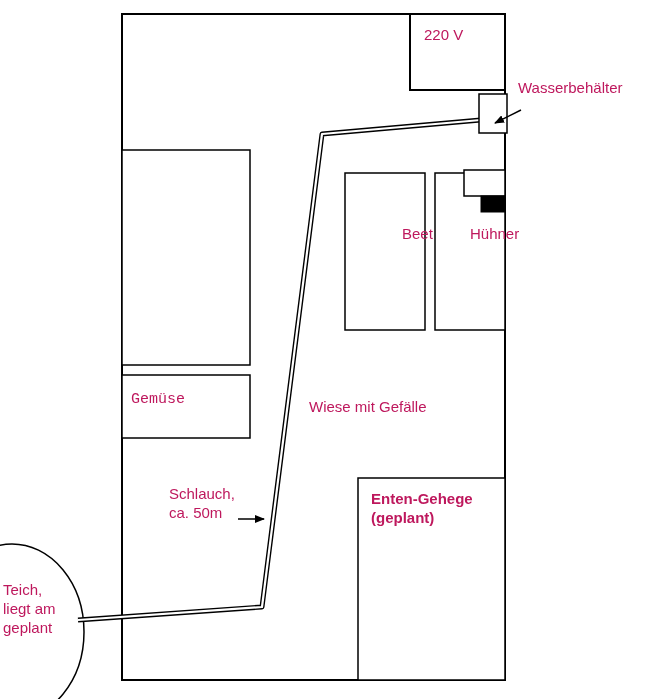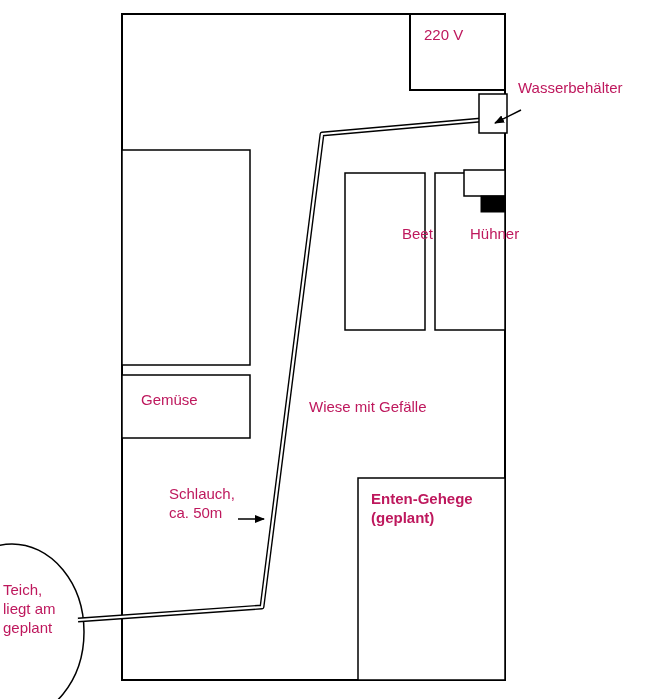--- a/index.html
+++ b/index.html
@@ -61,21 +61,21 @@
     <line x1="238" y1="519" x2="264" y2="519" stroke="#000" stroke-width="1.5" marker-end="url(#arrow)"></line>
   </svg>
 
   <div class="lbl" style="left:424px; top:25px;">220 V</div>
 
   <div class="lbl" style="left:518px; top:78px;">
     <div>Wasserbehälter</div>
   </div>
 
 
-  <div class="lbl" style="left:141px; top:390px;">Gemüse</div>
+  <div class="lbl" style="left:131px; top:390px;font-family:Liberation Mono, monospace;">Gemüse</div>
 
   <div class="lbl" style="left:357px; top:224px;margin-left:45px;">Beet</div>
 
   <div class="lbl" style="left:442px; top:224px;margin-left:28px;">Hühner</div>
 
   <div class="lbl" style="left:309px; top:397px;">Wiese mit Gefälle</div>
 
   <div class="lbl" style="left:371px; top:489px;font-weight:bold;">
     <div>Enten-Gehege</div>
     <div>(geplant)</div>

